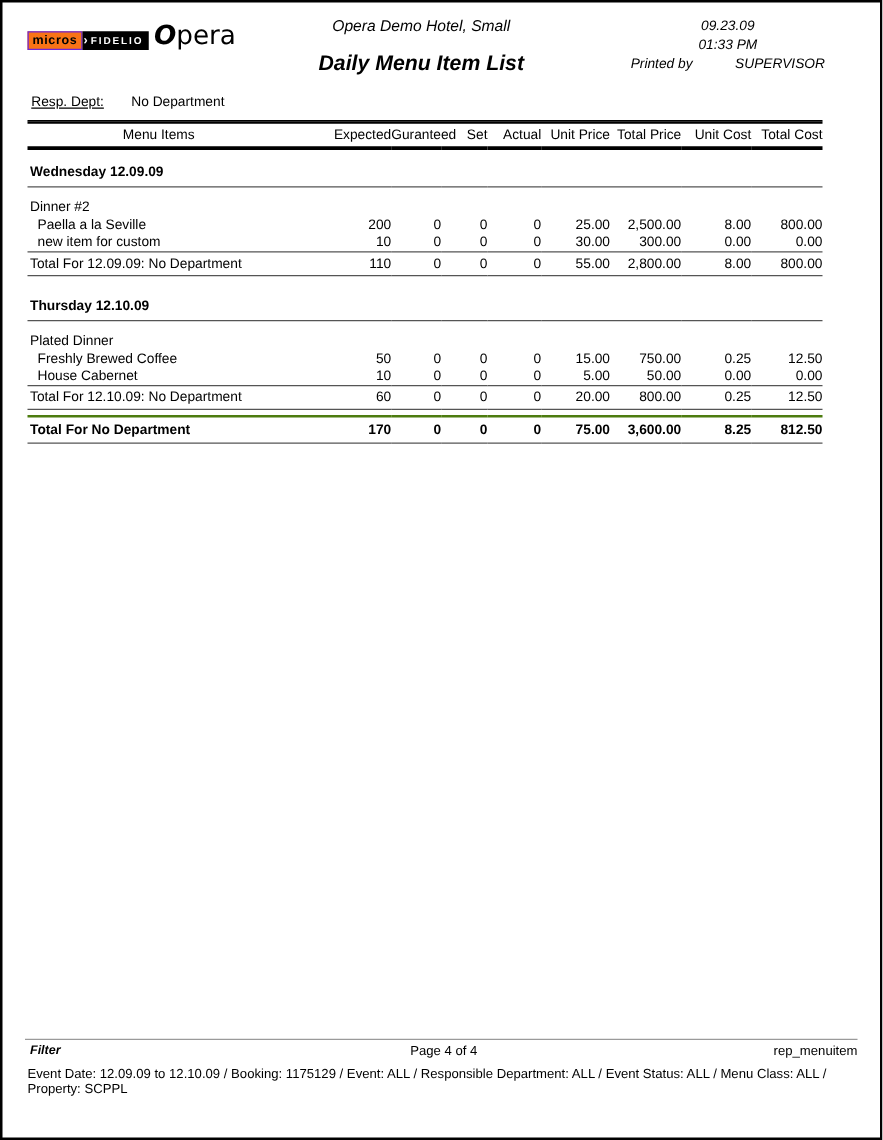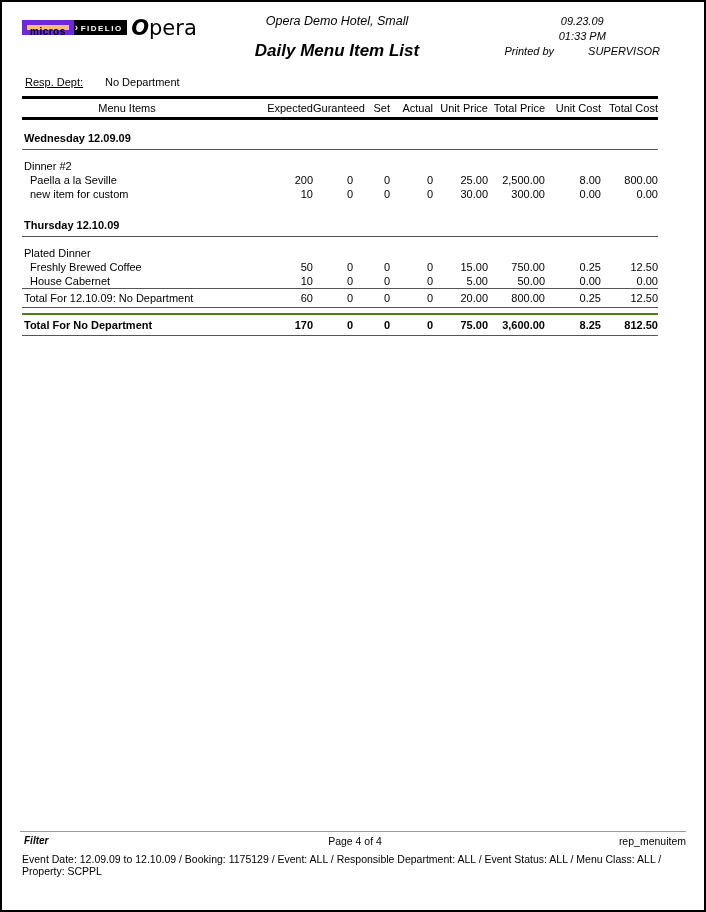--- a/index.html
+++ b/index.html
@@ -16,23 +16,23 @@
     background: #fff;
     border: 2px solid #000;
     overflow: hidden;
   }
 
   
   .report-header { position: relative; height: 60px; }
   .logo-block { position: absolute; left: 20px; top: 10px; }
   .micros-fidelio { display: inline-flex; align-items: stretch; height: 15px; }
   .micros {
-    border: 5px solid #6d28d9;
+    border: 1px solid #6d28d9;
     font-size: 10px; font-weight: bold; letter-spacing: .5px;
-    padding: 1px 3px 0 3px; background: #fdba74; line-height: 12px; text-align: center;
+    padding: 1px 3px 0 3px; background: #f97316; line-height: 12px; text-align: center;
   }
   .fidelio {
     background: #000; color: #fff;
     font-size: 8px; font-weight: bold; letter-spacing: 1.5px;
     padding: 3px 4px 0 1px; line-height: 10px;
   }
   .fidelio-arrow { color: #fff; font-size: 10px; line-height: 9px; padding-right: 1px; }
   .opera-word {
     display: inline-block; margin-top: 4px;
     font-size: 21px; letter-spacing: 0px; font-family: "DejaVu Sans", sans-serif;
@@ -194,20 +194,31 @@
           <td class="name">new item for custom</td>
           <td class="num">10</td>
           <td class="num">0</td>
           <td class="num">0</td>
           <td class="num">0</td>
           <td class="num">30.00</td>
           <td class="num">300.00</td>
           <td class="num">0.00</td>
           <td class="num">0.00</td>
         </tr>
+        <tr class="total-row">
+          <td class="name">Total For 12.09.09: No Department</td>
+          <td class="num">110</td>
+          <td class="num">0</td>
+          <td class="num">0</td>
+          <td class="num">0</td>
+          <td class="num">55.00</td>
+          <td class="num">2,800.00</td>
+          <td class="num">8.00</td>
+          <td class="num">800.00</td>
+        </tr>
         <tr class="spacer-sm">
             <td colspan="9"></td>
           </tr>
 
         <tr class="day-row">
           <td colspan="9">Thursday  12.10.09</td>
         </tr>
         <tr class="group-row">
           <td colspan="9">Plated Dinner</td>
         </tr>

